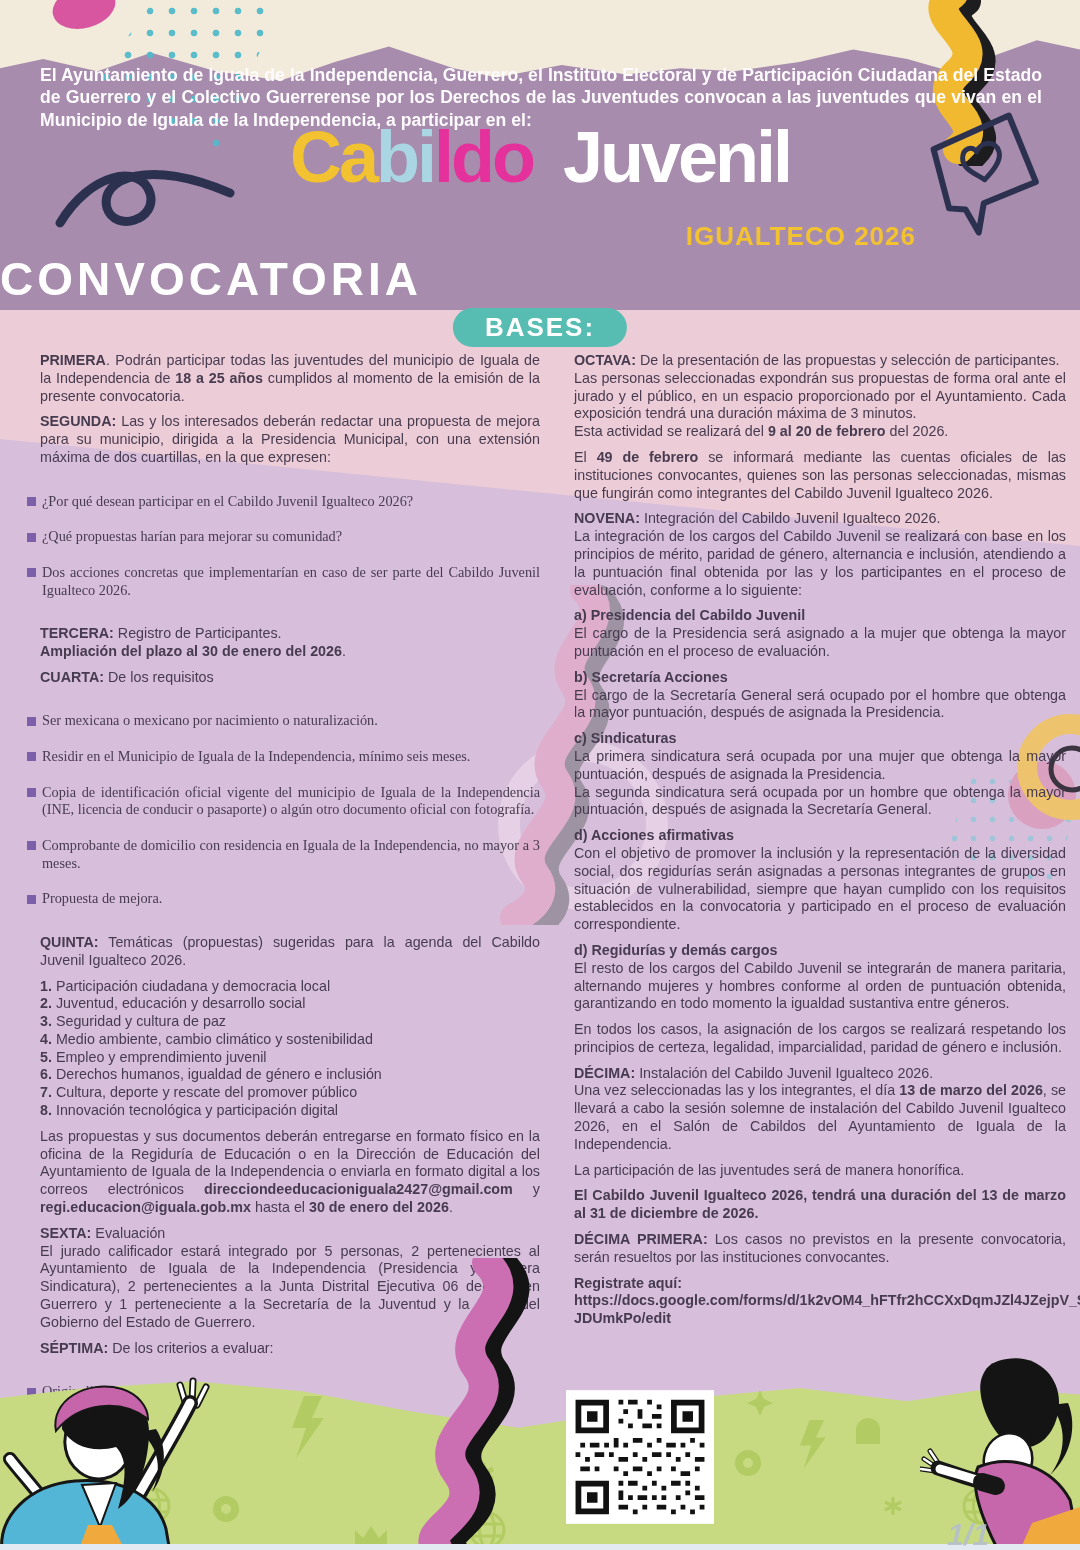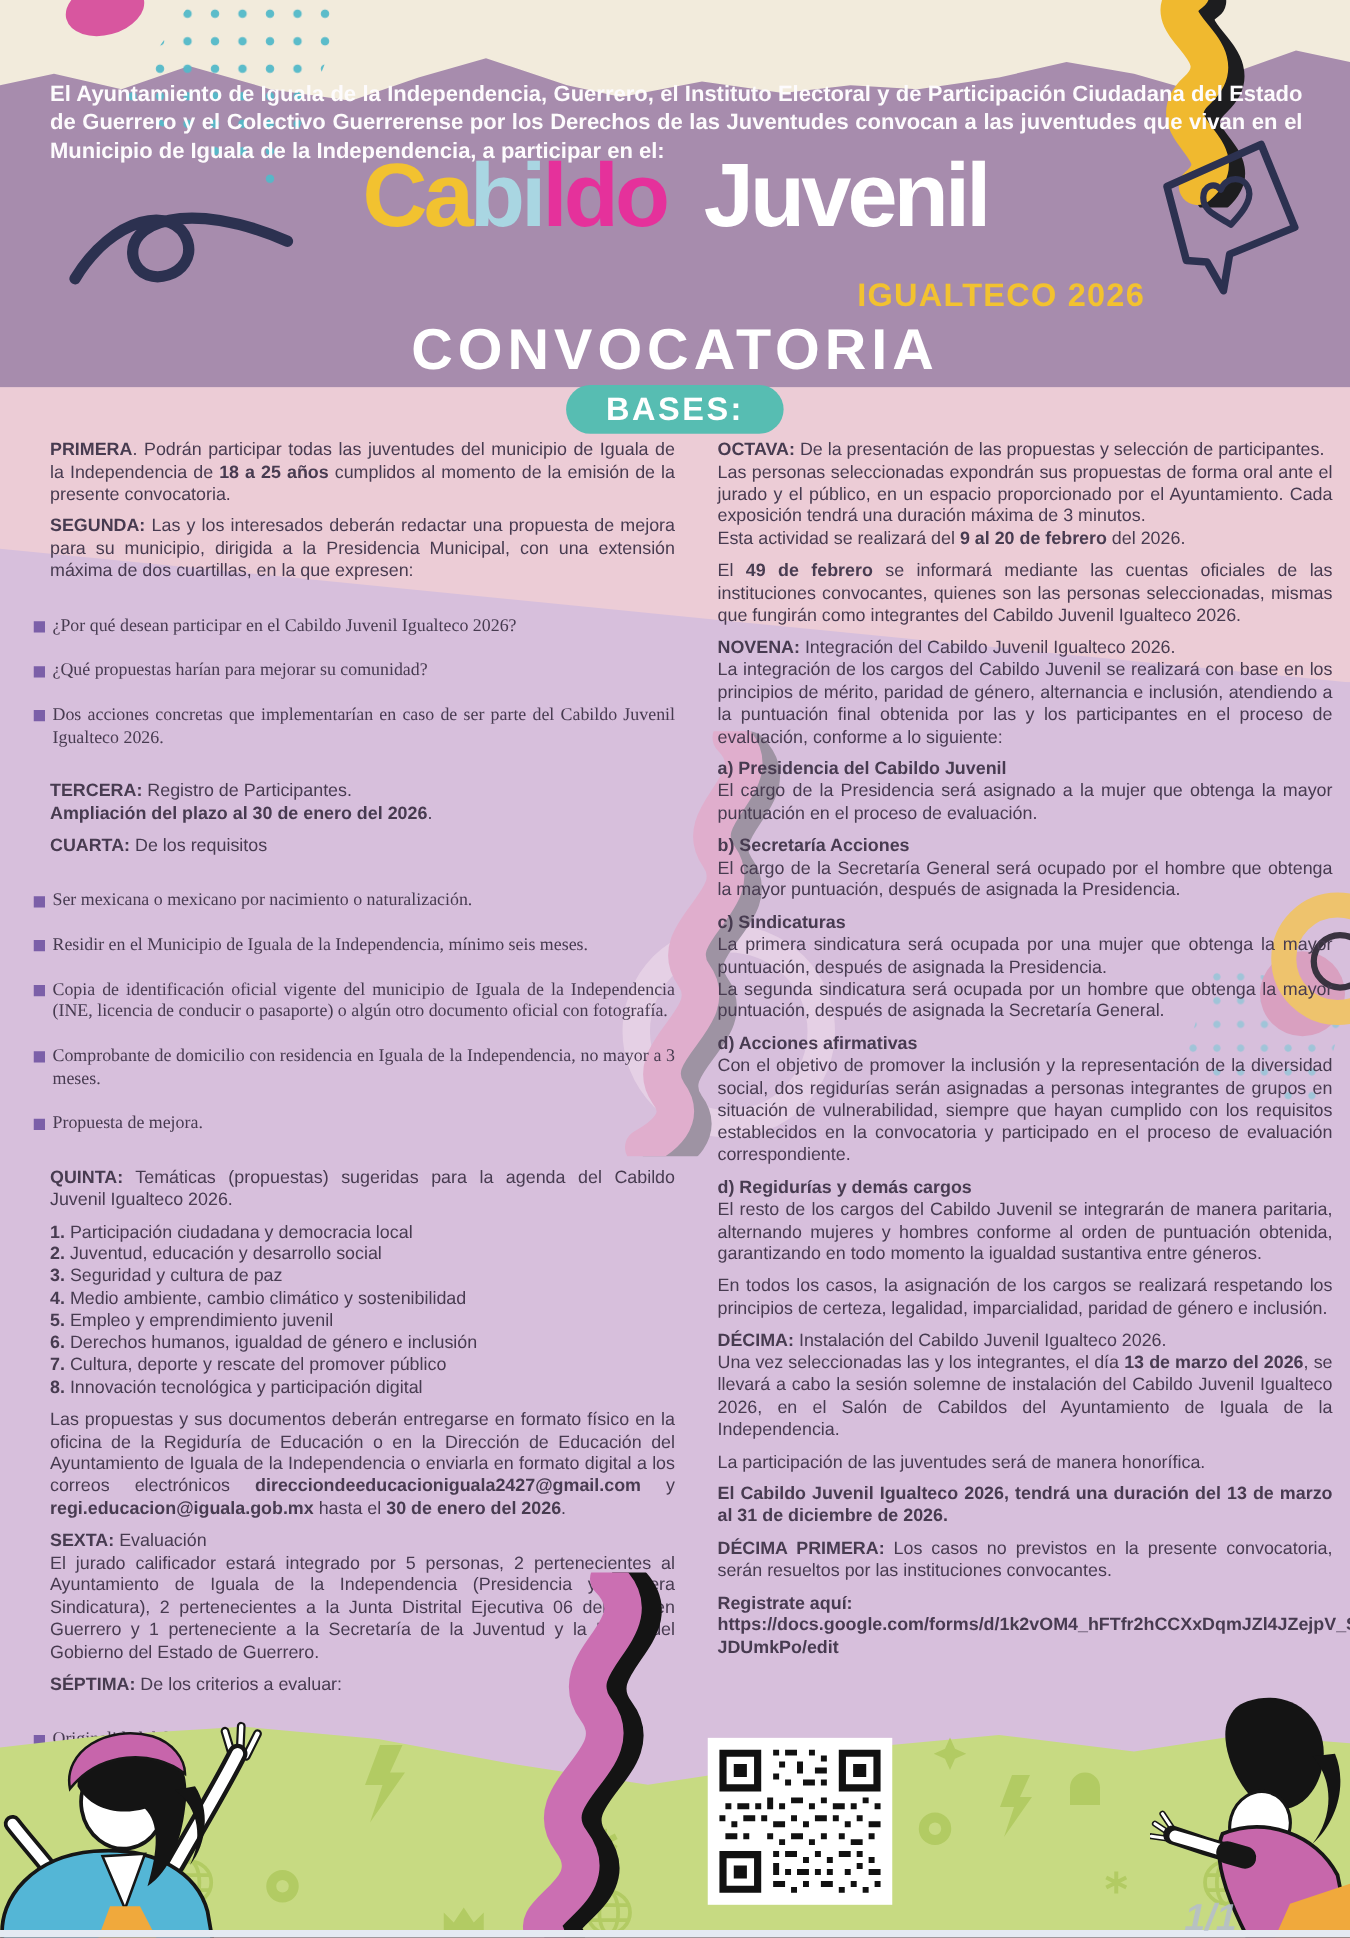--- a/index.html
+++ b/index.html
@@ -18,21 +18,21 @@
   .bottom-strip{top:1544px;left:0;width:1080px;height:6px;background:#e4eaf2;}
 
   
   .intro{top:64px;left:40px;width:1002px;color:#fdfbfd;font-weight:bold;
          font-size:17.6px;line-height:22.4px;text-align:justify;margin:0;}
   .title{top:118px;left:0;width:1080px;text-align:center;font-size:72px;font-weight:bold;
          line-height:1.1;letter-spacing:-3px;white-space:nowrap;}
   .t-ca{color:#f2c230;} .t-bi{color:#a9d6e2;} .t-ldo{color:#e5319b;}
   .t-juv{color:#ffffff;margin-left:30px;}
   .subtitle{top:221px;right:164px;color:#f2c230;font-size:26px;font-weight:bold;letter-spacing:1px;}
-  .banner{top:252px;left:0;width:1080px;text-align:center;color:#ffffff;
+  .banner{top:252px;left:0;width:1080px;color:#ffffff;
           font-size:46px;font-weight:bold;letter-spacing:4px;}
   .bases{top:308px;left:50%;transform:translateX(-50%);background:#57bdb2;color:#fff;
          font-size:26px;font-weight:bold;letter-spacing:2px;padding:4px 32px;border-radius:20px;}
 
   
   .col{position:absolute;top:352px;color:#473b50;font-size:14.3px;line-height:17.8px;
        text-align:justify;}
   .col-left{left:40px;width:500px;}
   .col-right{left:574px;width:492px;}
   .block{margin:0 0 8px 0;white-space:pre-line;}

